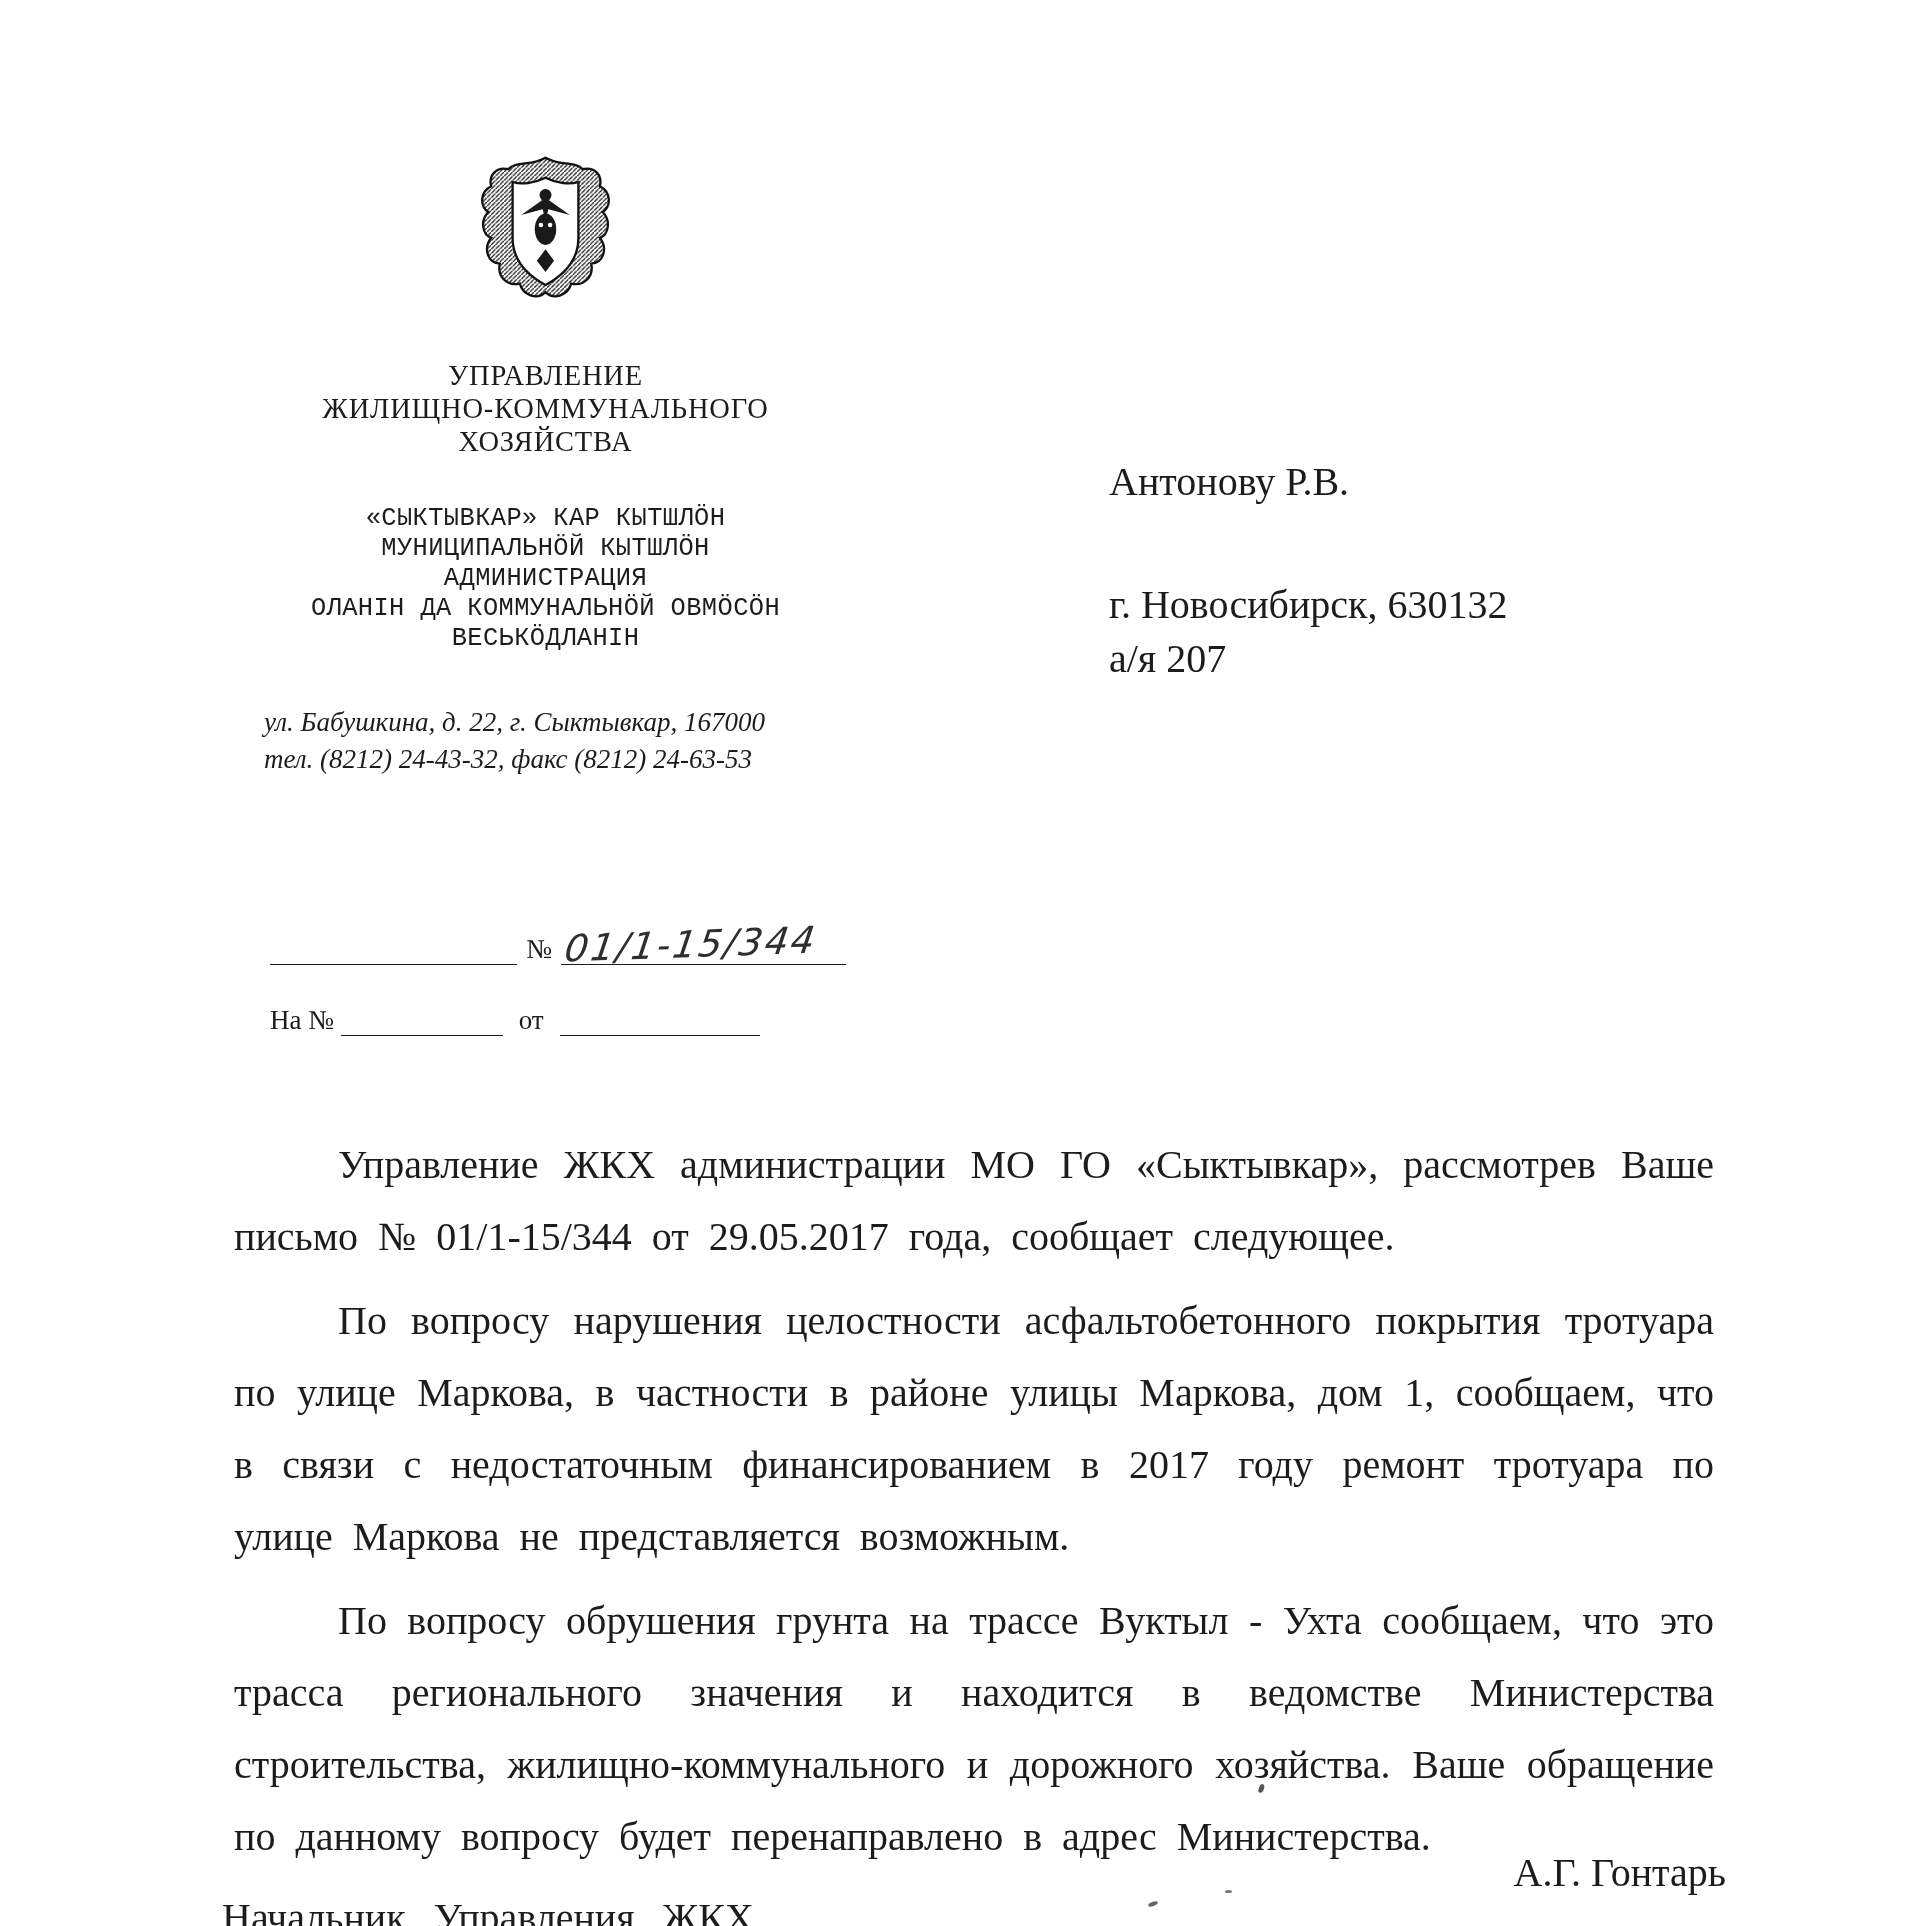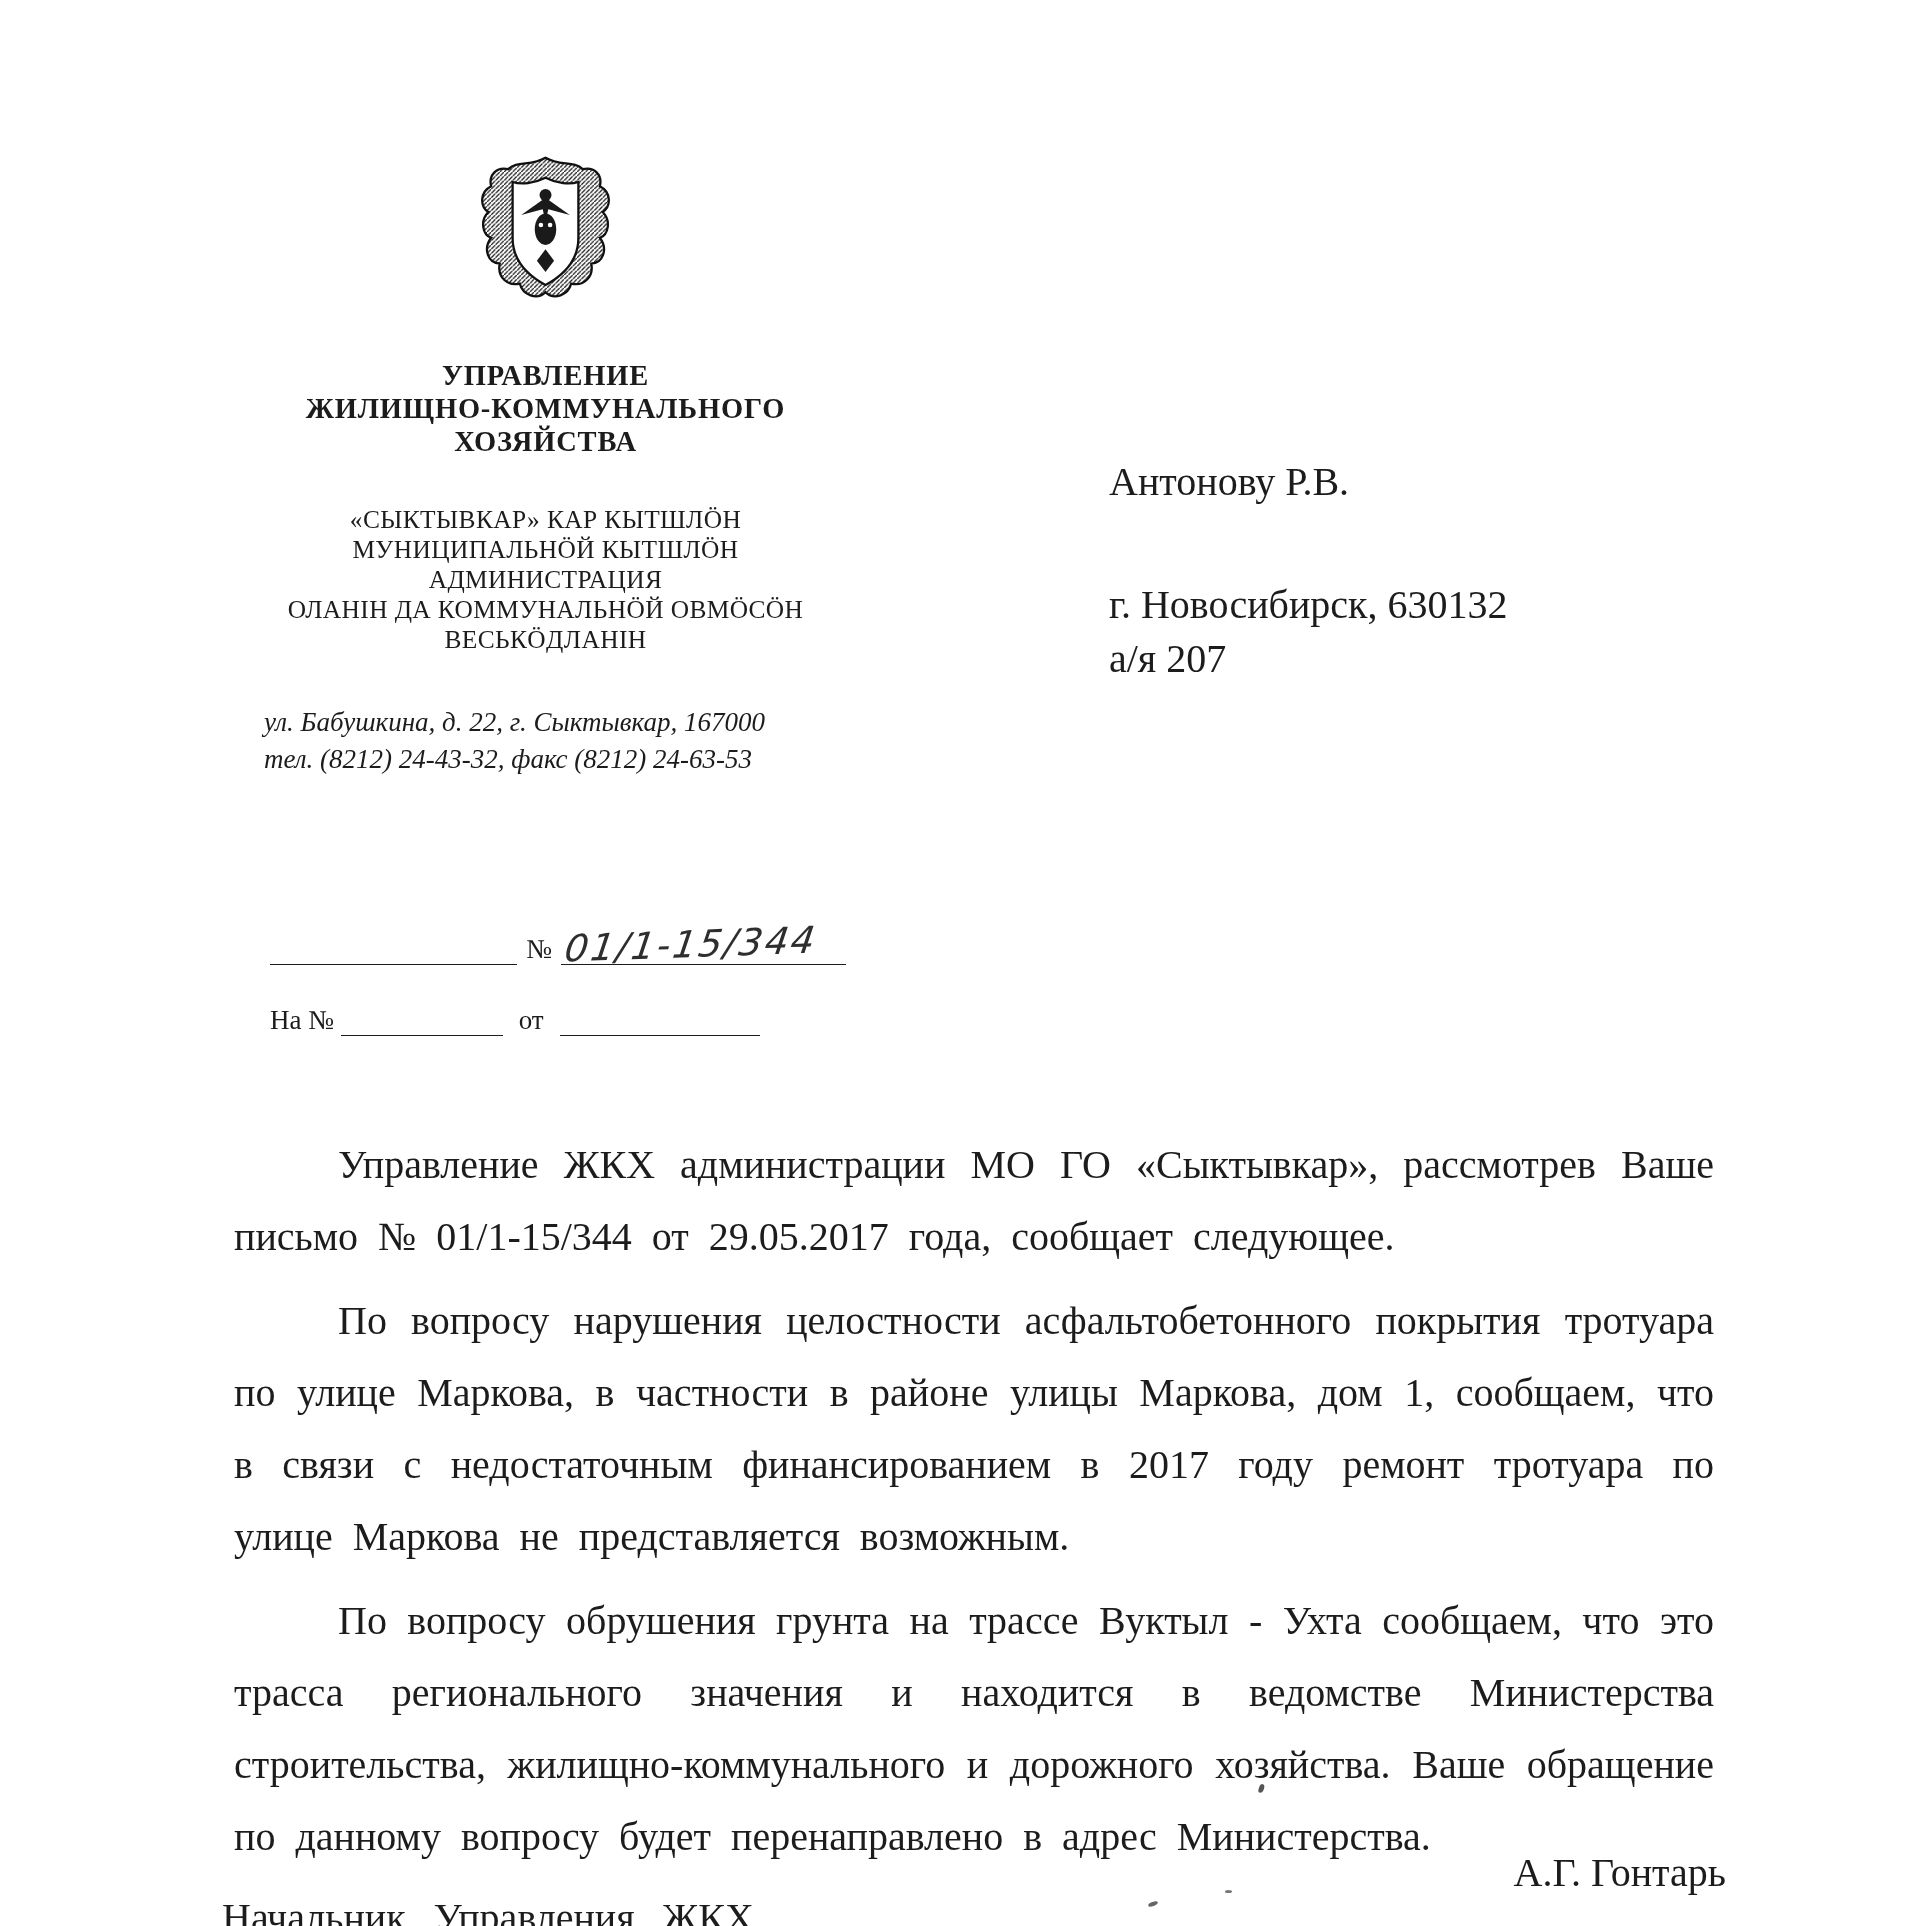--- a/index.html
+++ b/index.html
@@ -15,24 +15,24 @@
 
   
   .letterhead {
     position: absolute;
     left: 222px;
     top: 154px;
     width: 647px;
     text-align: center;
   }
   .emblem { width: 143px; height: 159px; margin: 0 auto 46px auto; display: block; }
-  .org-name div { font-weight: bold; font-size: 28.5px; line-height: 33px; letter-spacing: 0.8px; }
+  .org-name div { font-weight: normal; font-size: 28.5px; line-height: 33px; letter-spacing: 0.8px; }
   .org-sub { margin-top: 25.4px; }
   .org-sub div { font-size: 25.4px; line-height: 30px; letter-spacing: 0.4px; }
-  .org-komi { margin-top: 46px; }
+  .org-komi { margin-top: 46px; font-family: Liberation Mono, monospace; }
   .org-komi div { font-size: 25.4px; line-height: 30px; letter-spacing: 0.4px; }
   .lh-address { margin-top: 50px; text-align: left; padding-left: 42px; font-style: italic; }
   .lh-address div { font-size: 27px; line-height: 37px; }
 
   
   .ref-block {
     position: absolute;
     left: 270px;
     top: 934px;
     width: 732px;

